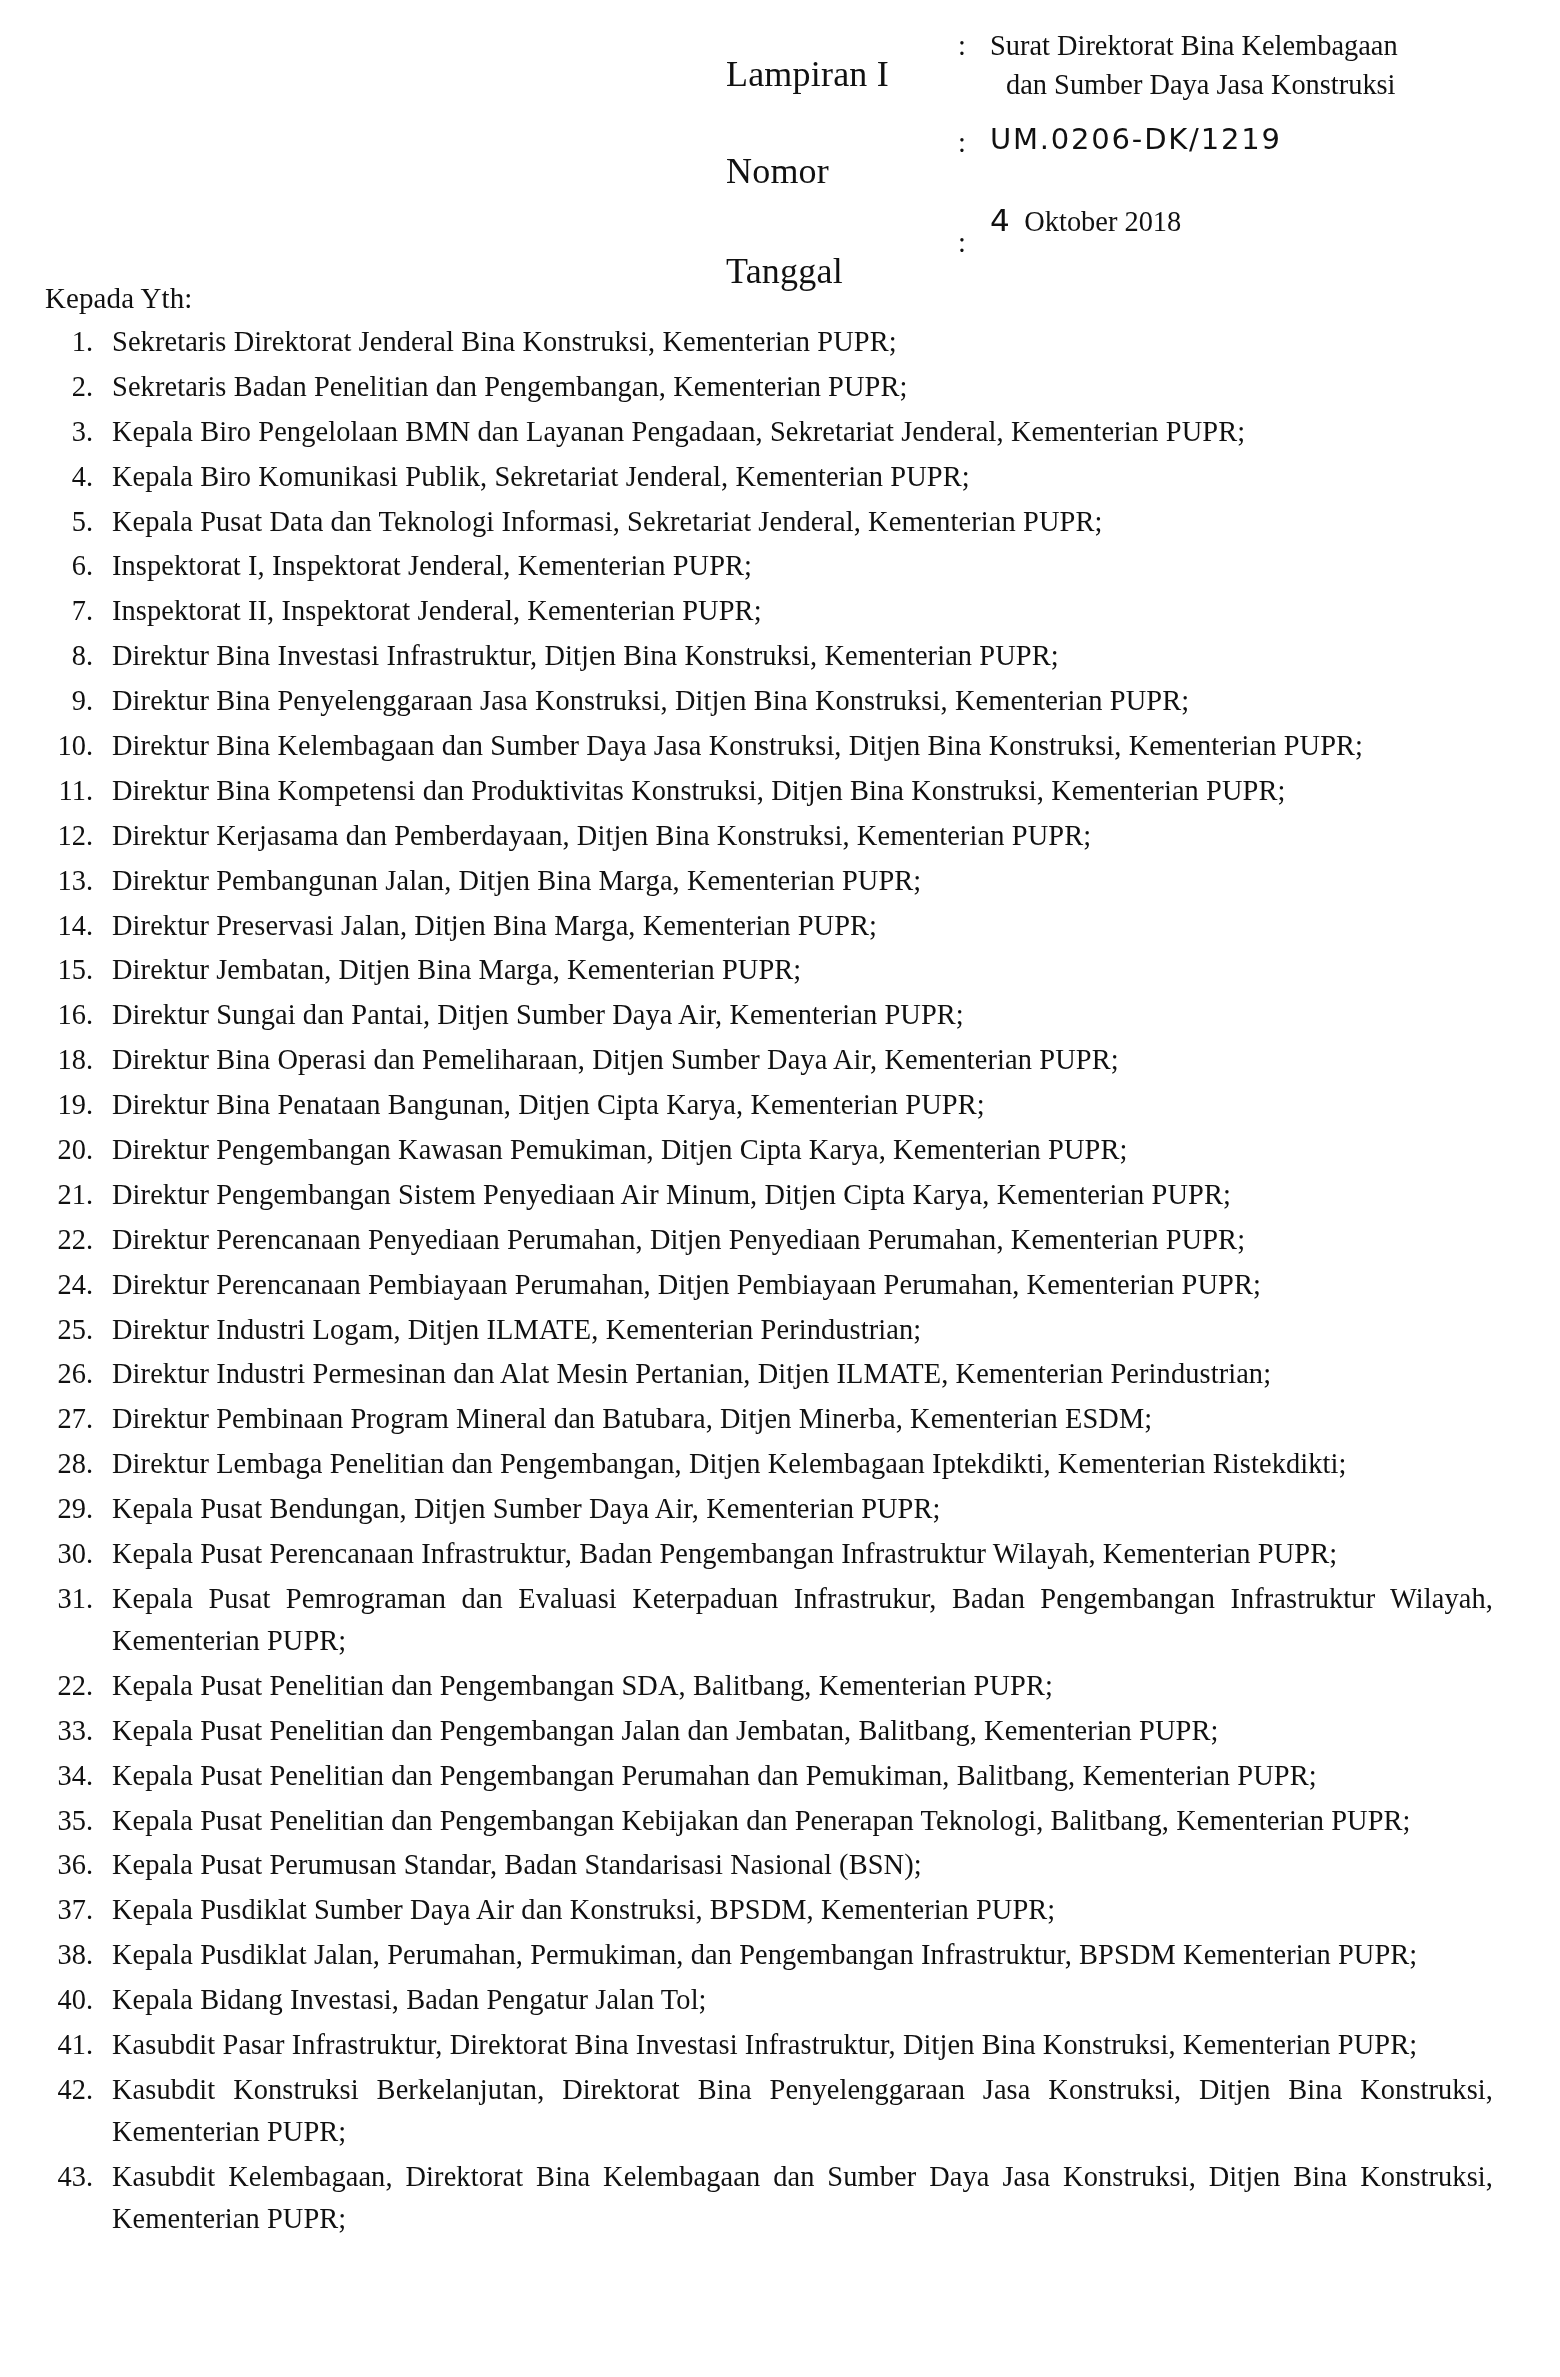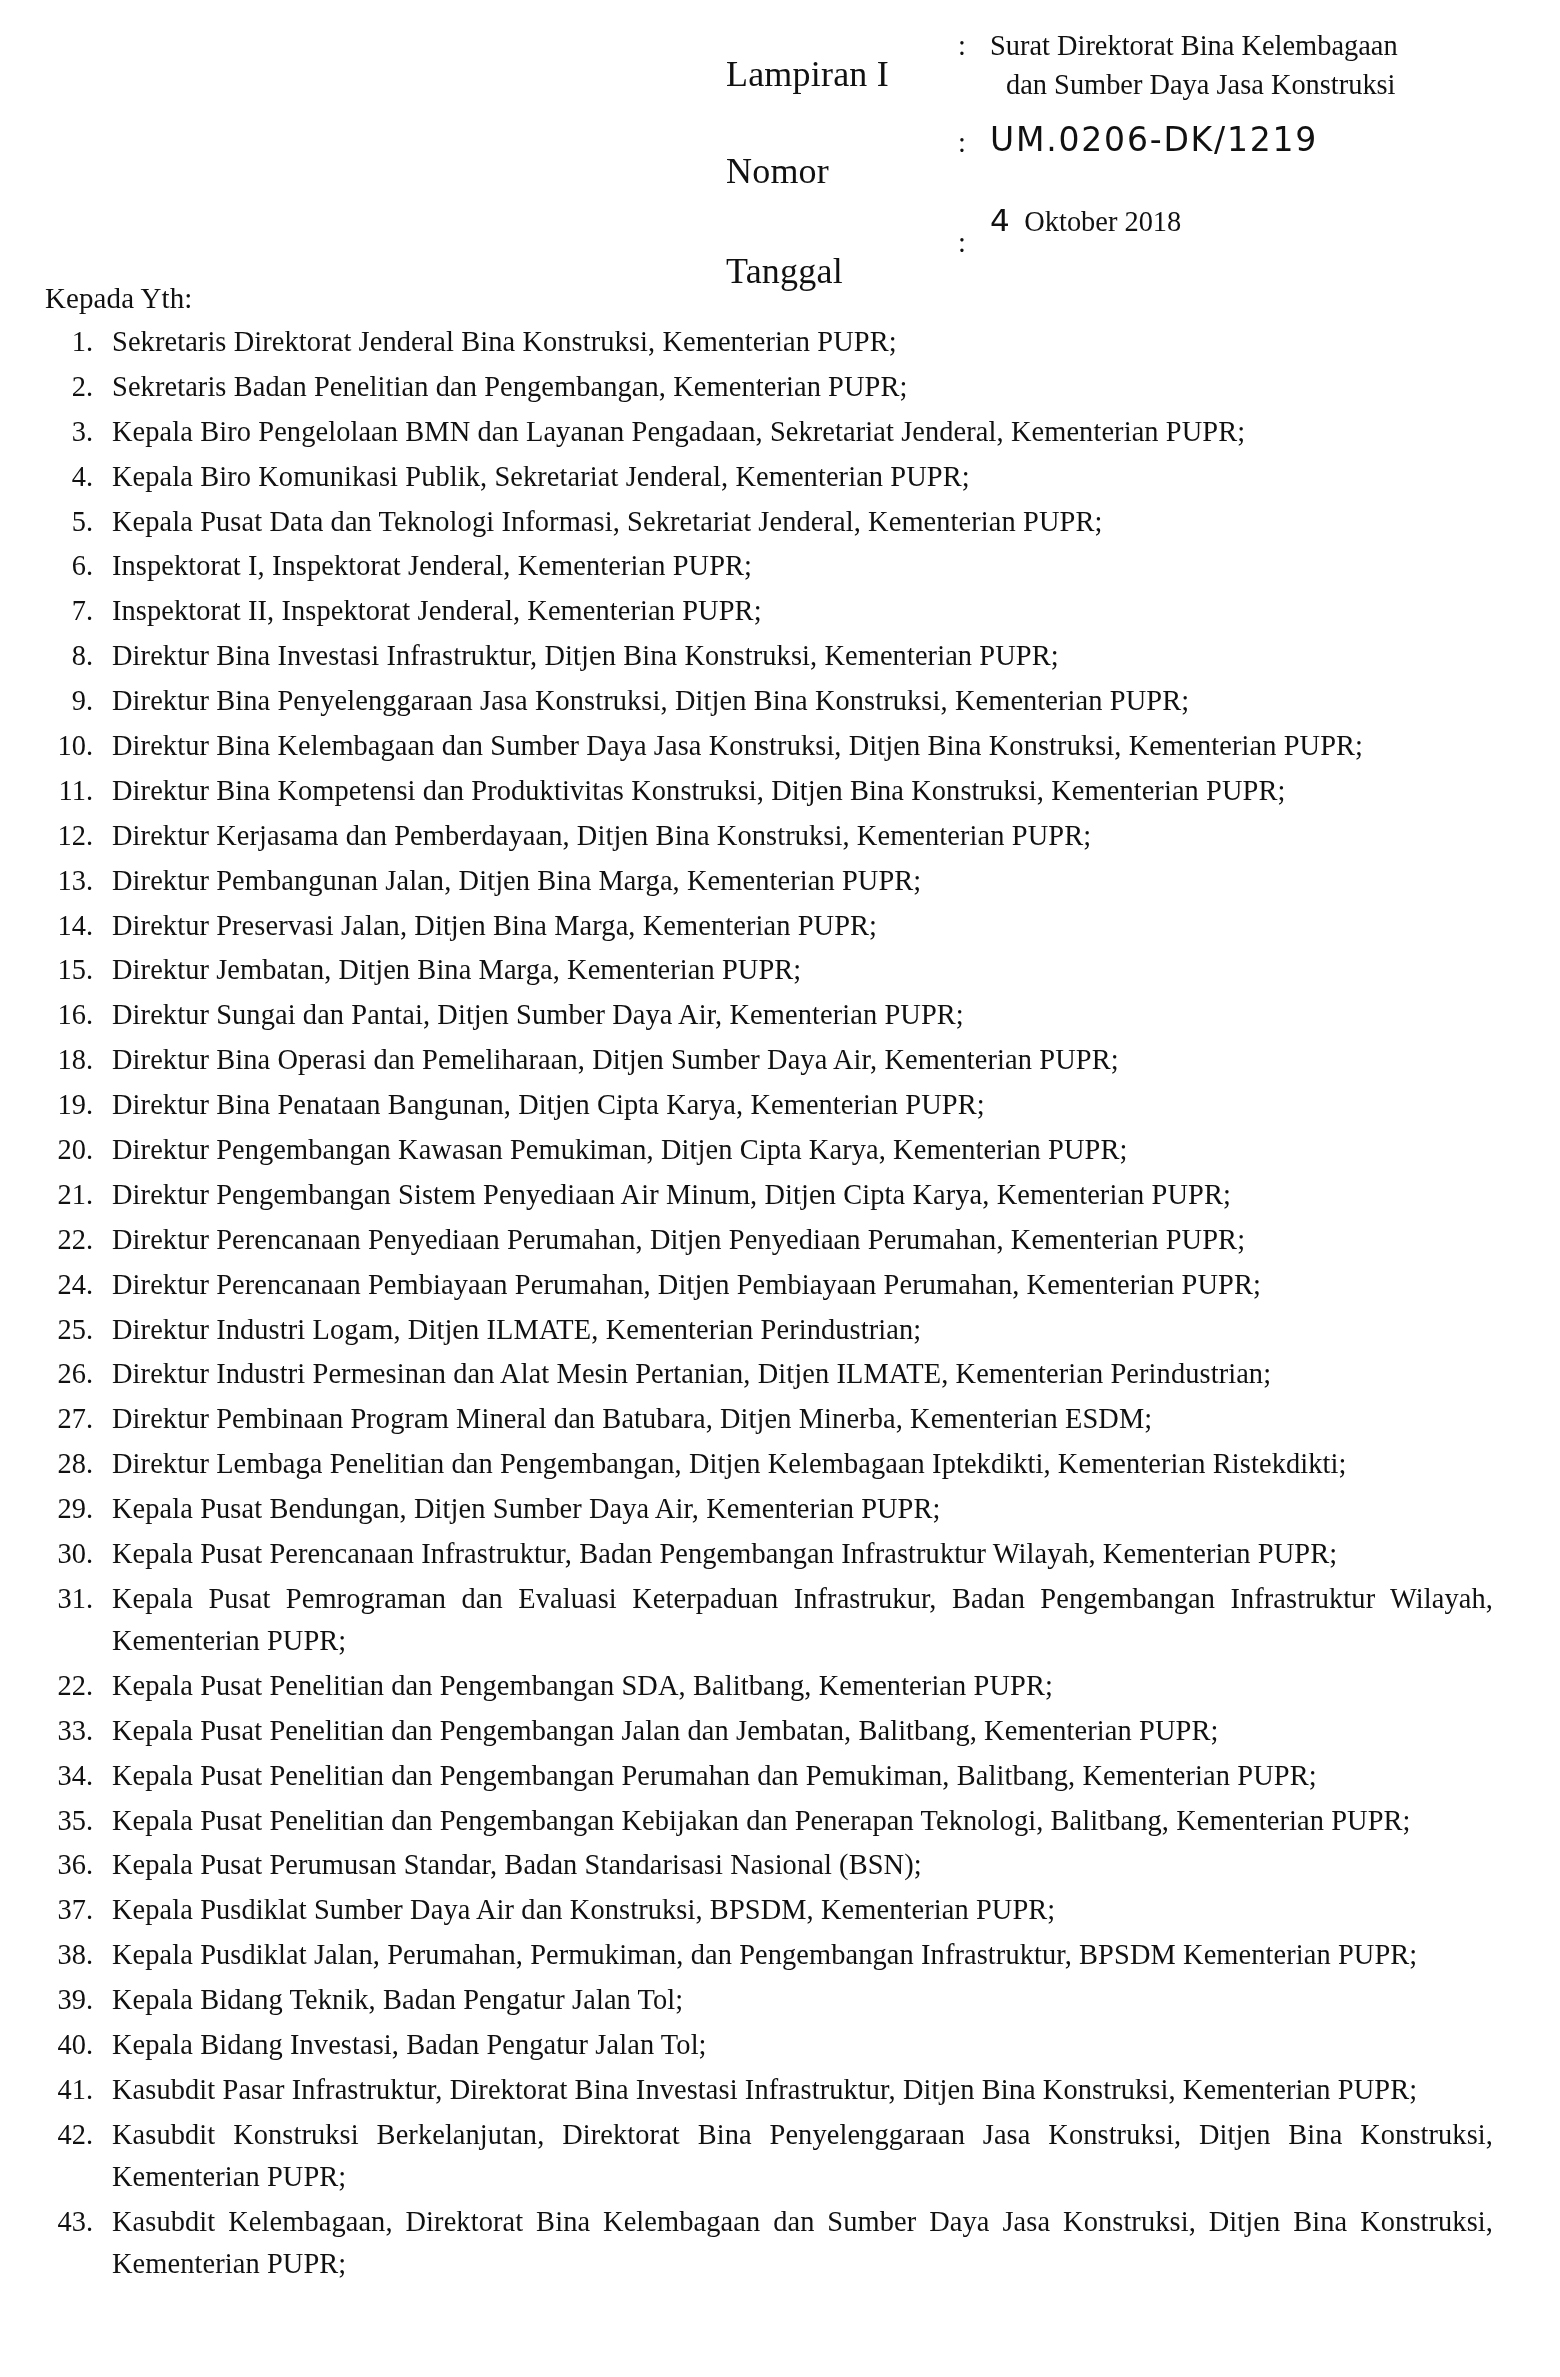--- a/index.html
+++ b/index.html
@@ -47,21 +47,21 @@
     font-size: 28.4px;
     line-height: 39px;
   }
   .header-value .line2 {
     display: block;
     padding-left: 16px;
   }
   
   .handwritten {
     font-family: "DejaVu Sans", sans-serif;
-    font-size: 33px;
+    font-size: 29px;
     letter-spacing: 1.8px;
     font-weight: 500;
     position: relative;
     top: -2.9px;
   }
   .hw-date-num {
     font-family: "DejaVu Sans", sans-serif;
     font-size: 31px;
     font-weight: 500;
     padding-right: 14.6px;
@@ -285,24 +285,20 @@
     </div>
     <div class="list-item">
       <div class="item-num">37.</div>
       <div class="item-text">Kepala Pusdiklat Sumber Daya Air dan Konstruksi, BPSDM, Kementerian PUPR;</div>
     </div>
     <div class="list-item">
       <div class="item-num">38.</div>
       <div class="item-text">Kepala Pusdiklat Jalan, Perumahan, Permukiman, dan Pengembangan Infrastruktur, BPSDM Kementerian PUPR;</div>
     </div>
     <div class="list-item">
-      <div class="item-num">39.</div>
-      <div class="item-text">Kepala Bidang Teknik, Badan Pengatur Jalan Tol;</div>
-    </div>
-    <div class="list-item">
       <div class="item-num">40.</div>
       <div class="item-text">Kepala Bidang Investasi, Badan Pengatur Jalan Tol;</div>
     </div>
     <div class="list-item">
       <div class="item-num">41.</div>
       <div class="item-text">Kasubdit Pasar Infrastruktur, Direktorat Bina Investasi Infrastruktur, Ditjen Bina Konstruksi, Kementerian PUPR;</div>
     </div>
     <div class="list-item">
       <div class="item-num">42.</div>
       <div class="item-text wrap2">Kasubdit Konstruksi Berkelanjutan, Direktorat Bina Penyelenggaraan Jasa Konstruksi, Ditjen Bina Konstruksi, Kementerian PUPR;</div>

